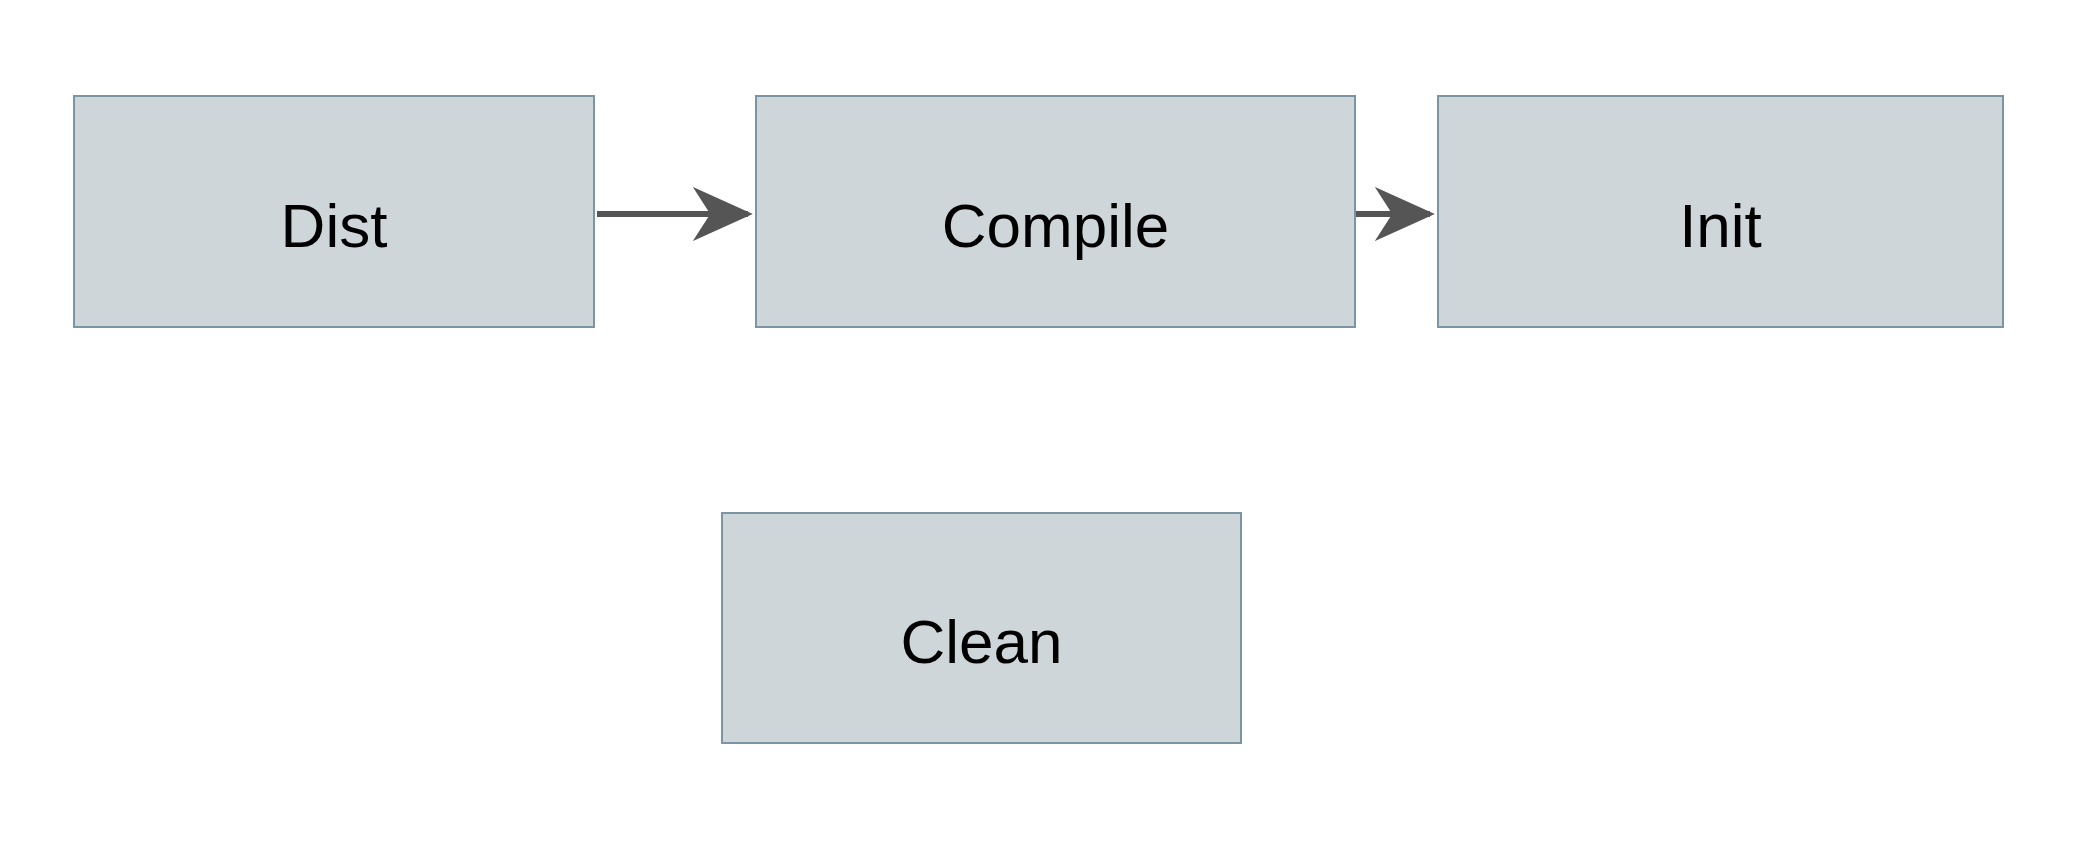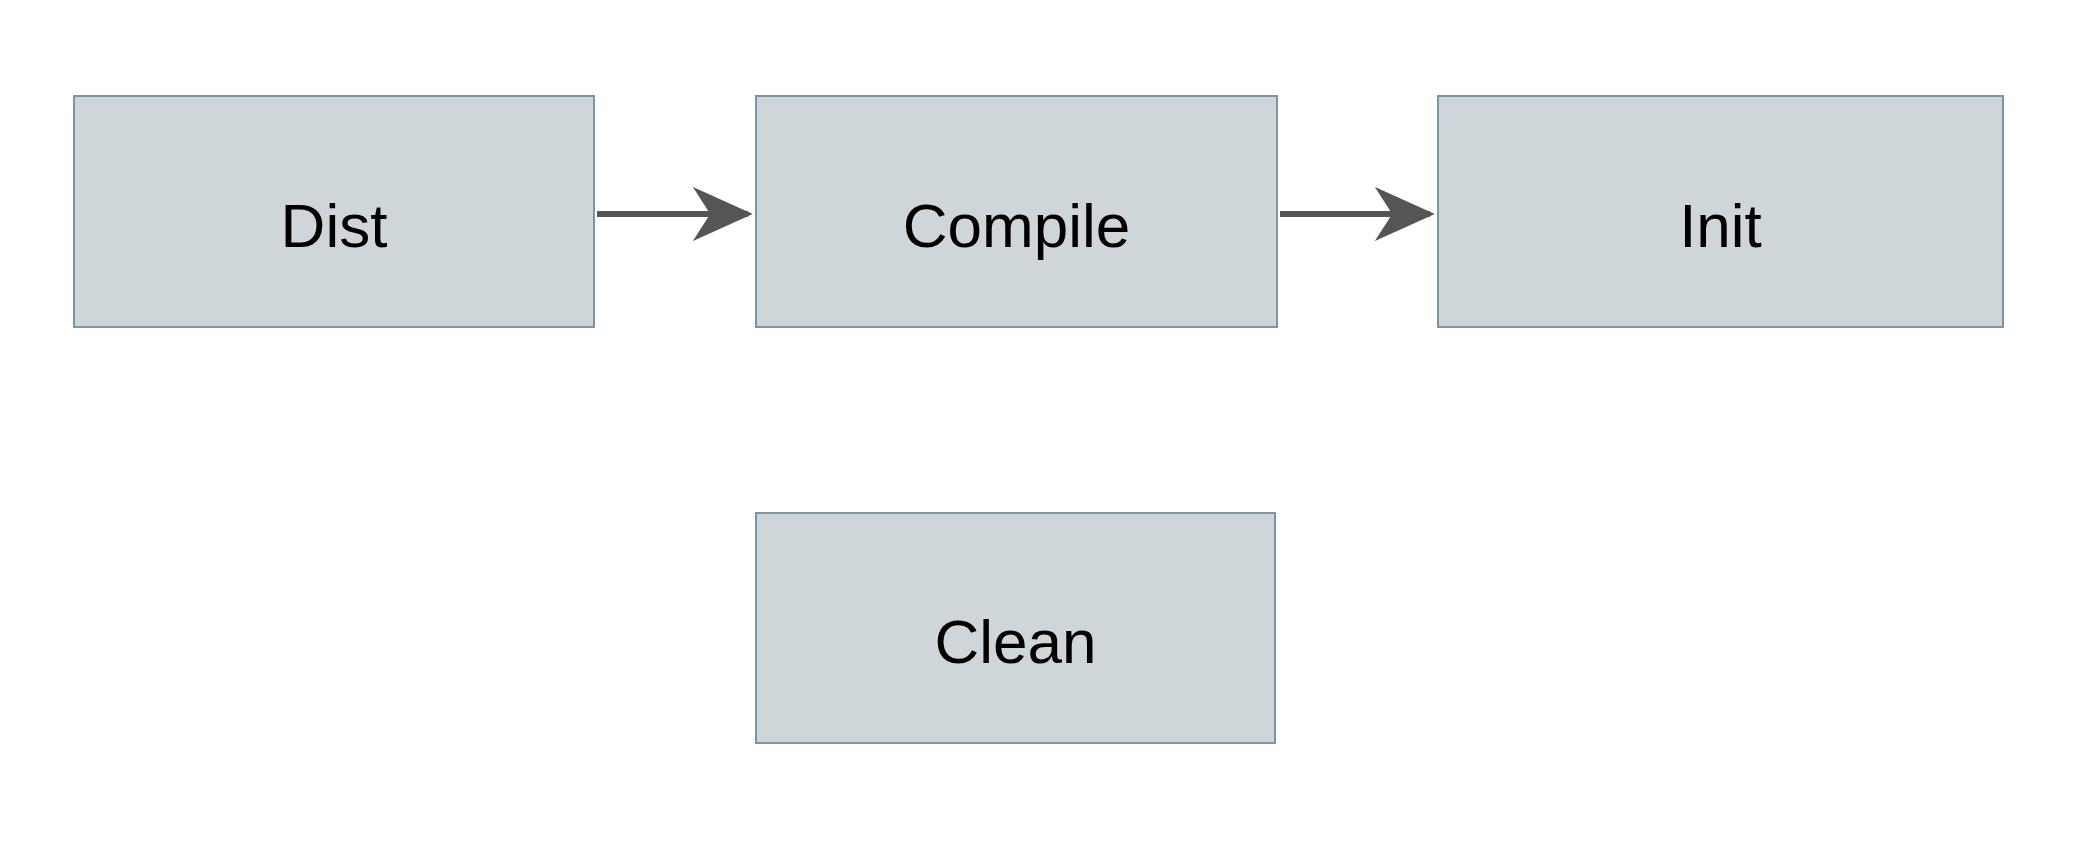--- a/index.html
+++ b/index.html
@@ -40,23 +40,23 @@
   .edge-layer {
     position: absolute;
     left: 0;
     top: 0;
     width: 2078px;
     height: 848px;
     pointer-events: none;
   }
   
   #node-dist    { left: 73px;   top: 95px;  width: 522px; height: 233px; }
-  #node-compile { left: 755px;  top: 95px;  width: 523px; height: 233px; text-align: right; }
+  #node-compile { left: 755px;  top: 95px;  width: 601px; height: 233px; text-align: right; }
   #node-init    { left: 1437px; top: 95px;  width: 567px; height: 233px; }
-  #node-clean   { left: 755px;  top: 512px; width: 521px; height: 232px; }
+  #node-clean   { left: 721px;  top: 512px; width: 521px; height: 232px; }
 </style>
 </head>
 <body>
 
 <div id="canvas">
 
   <svg class="edge-layer" viewBox="0 0 2078 848" width="2078" height="848" xmlns="http://www.w3.org/2000/svg">
     <defs>
       <marker id="arrowhead" markerWidth="10" markerHeight="9" refX="9.2" refY="4.5" orient="auto" markerUnits="strokeWidth">
         <path d="M 0,0 L 10,4.5 L 0,9 L 2.9,4.5 Z" fill="#555555"></path>

